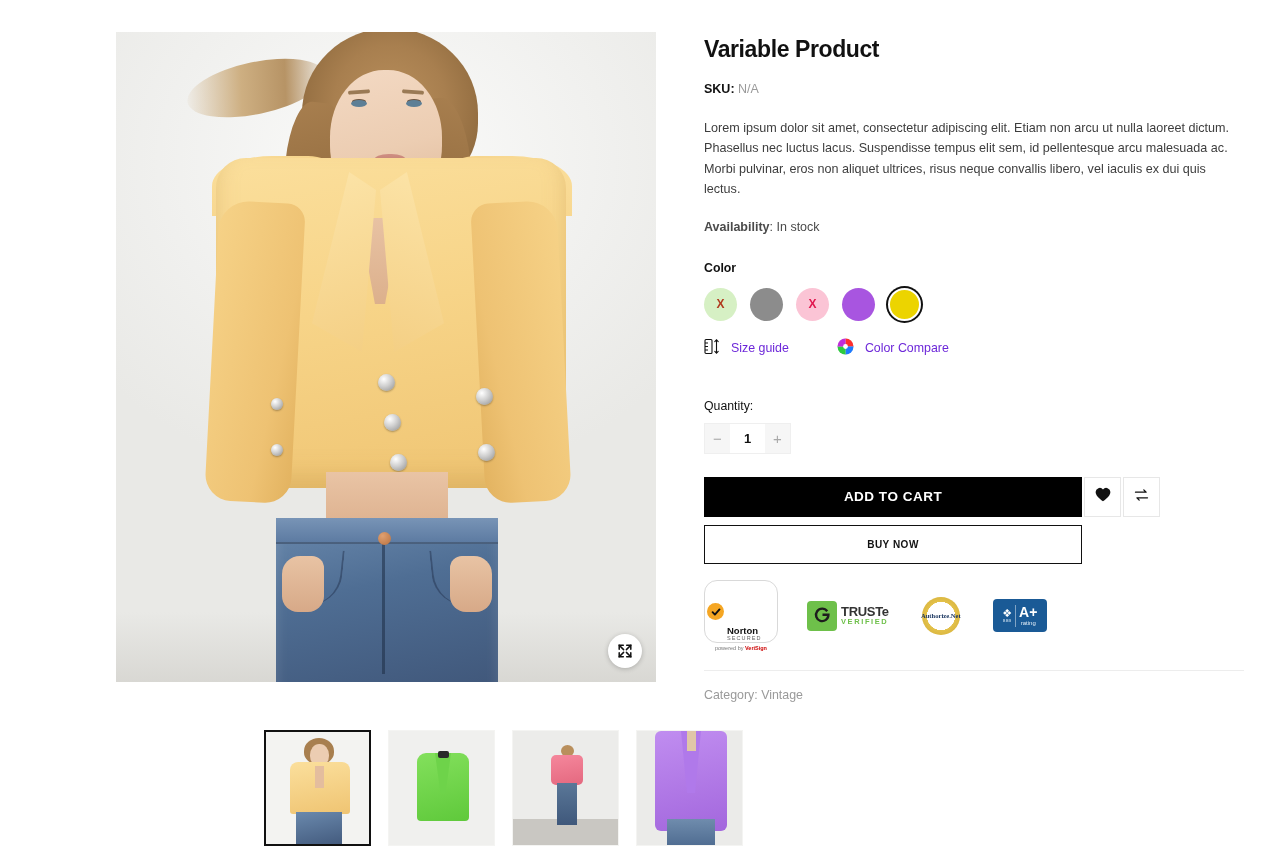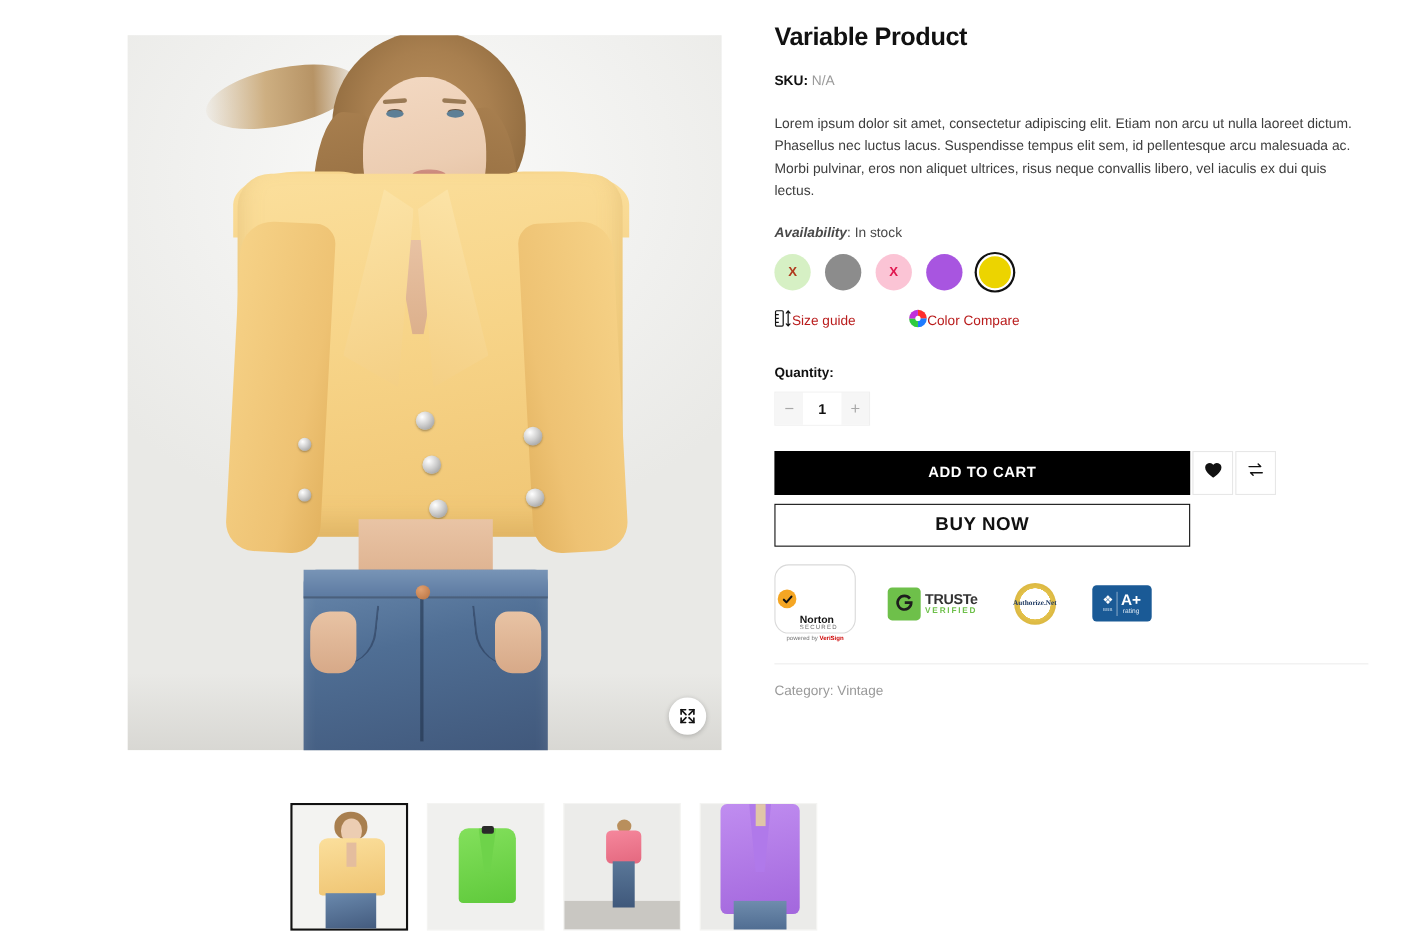--- a/index.html
+++ b/index.html
@@ -116,21 +116,21 @@
   
   .thumbs { position: absolute; left: 148px; top: 698px; display: flex; gap: 17px; }
   .thumb {
     width: 107px; height: 116px; background: #f4f4f2; border: 1px solid transparent;
     position: relative; overflow: hidden; cursor: pointer;
   }
   .thumb.active { border: 2px solid #111; }
   .t-bg { position: absolute; inset: 0; background: #f3f3f1; }
 
   
-  .details { position: absolute; left: 704px; top: 20px; width: 540px; }
+  .details { position: absolute; left: 704px; top: 36px; width: 540px; }
   .title { font-size: 23px; font-weight: bold; letter-spacing: -.4px; color: #111; }
   .sku { margin-top: 19px; font-size: 12.5px; font-weight: bold; color: #111; }
   .sku span { font-weight: normal; color: #9a9a9a; }
   .desc { margin-top: 22px; font-size: 12.6px; line-height: 1.62; color: #3d3d3d; width: 536px; }
   .avail { margin-top: 20px; font-size: 12.5px; font-weight: bold; color: #111; }
   .avail span { font-weight: normal; color: #4a4a4a; }
   .price { margin-top: 27px; font-size: 26px; font-weight: bold; color: #ef3b2d; letter-spacing: -.3px; }
 
   .attr-label { margin-top: 27px; font-size: 12.3px; font-weight: bold; color: #111; }
   .swatches { margin-top: 13px; display: flex; gap: 13px; }
@@ -145,41 +145,41 @@
   .size {
     width: 39px; height: 31px; display: flex; align-items: center; justify-content: center;
     font-size: 11.5px; font-weight: bold; border: 1px solid #e6e6e6; color: #c9c9c9;
     background: #fff; cursor: pointer;
   }
   .size.available { border-color: #9b9b9b; color: #111; }
   .size.selected { background: #000; color: #fff; border-color: #000; }
   .clear { margin-top: 9px; font-size: 12px; color: #444; cursor: pointer; }
 
   .tools { margin-top: 17px; display: flex; align-items: center; gap: 48px; }
-  .tool { display: flex; align-items: center; font-size: 12.4px; color: #b91c1c; cursor: pointer; }
-
-  .qty-label { margin-top: 31px; font-size: 12.3px; font-weight: bold; color: #111; }
+  .tool { display: flex; align-items: center; gap: 11px; font-size: 12.4px; color: #6d28d9; cursor: pointer; }
+
+  .qty-label { margin-top: 41px; font-size: 12.3px; font-weight: normal; color: #111; }
   .qty { margin-top: 10px; display: flex; width: 87px; height: 31px; border: 1px solid #efefef; }
   .qty-btn { width: 25px; display: flex; align-items: center; justify-content: center;
     background: #f6f6f6; color: #a8a8a8; font-size: 15px; cursor: pointer; user-select: none; }
   .qty-val { flex: 1; display: flex; align-items: center; justify-content: center;
     font-size: 13px; font-weight: bold; color: #111; background: #fff; }
 
   .actions { margin-top: 23px; display: flex; gap: 2px; align-items: stretch; }
   .add-cart {
     width: 378px; height: 40px; background: #000; color: #fff;
     display: flex; align-items: center; justify-content: center;
     font-size: 13.5px; font-weight: bold; letter-spacing: .5px; cursor: pointer;
   }
   .icon-btn { width: 37px; height: 40px; border: 1px solid #e7e7e7; background: #fff;
     display: flex; align-items: center; justify-content: center; cursor: pointer; }
   .buy-now {
     margin-top: 8px; width: 378px; height: 39px; border: 1px solid #111; background: #fff;
     display: flex; align-items: center; justify-content: center;
-    font-size: 17px; font-weight: bold; letter-spacing: .5px; color: #111; cursor: pointer;
+    font-size: 10px; font-weight: bold; letter-spacing: .5px; color: #111; cursor: pointer;
   }
 
   .badges { margin-top: 32px; display: flex; align-items: center; gap: 29px; }
   .divider { margin-top: 34px; border-top: 1px solid #ededed; width: 540px; }
   .category { margin-top: 17px; font-size: 12.4px; font-weight: bold; color: #111; }
   .category span { font-weight: normal; color: #9a9a9a; }
 
   
   .badge-norton { width: 74px; height: 40px; display: flex; flex-direction: column; justify-content: center; }
   .nort-top { display: flex; align-items: center; gap: 3px; border: 1px solid #d9d9d9; border-radius: 13px;
@@ -319,24 +319,25 @@
     <div class="title">Variable Product</div>
 
     <div class="sku">
       <span style="font-weight:bold;color:#111;">SKU:</span>
       <span>N/A</span>
     </div>
 
     <div class="desc">Lorem ipsum dolor sit amet, consectetur adipiscing elit. Etiam non arcu ut nulla laoreet dictum. Phasellus nec luctus lacus. Suspendisse tempus elit sem, id pellentesque arcu malesuada ac. Morbi pulvinar, eros non aliquet ultrices, risus neque convallis libero, vel iaculis ex dui quis lectus.</div>
 
     <div class="avail">
-      <span style="font-weight:bold;font-style:italic;">Availability</span><span>: In stock</span>
-    </div>
-
-
+      <span style="font-weight:bold;">Availability</span><span>: In stock</span>
+    </div>
+
+
+    <div class="attr-label">Color</div>
     <div class="swatches">
       <div class="swatch" style="background:#d6f0c4;">
         <span style="color:#b03a1e;">X</span>
       </div>
       <div class="swatch" style="background:#8c8c8c;">
         <span></span>
       </div>
       <div class="swatch" style="background:#fbc4d5;">
         <span style="color:#e0184f;">X</span>
       </div>

